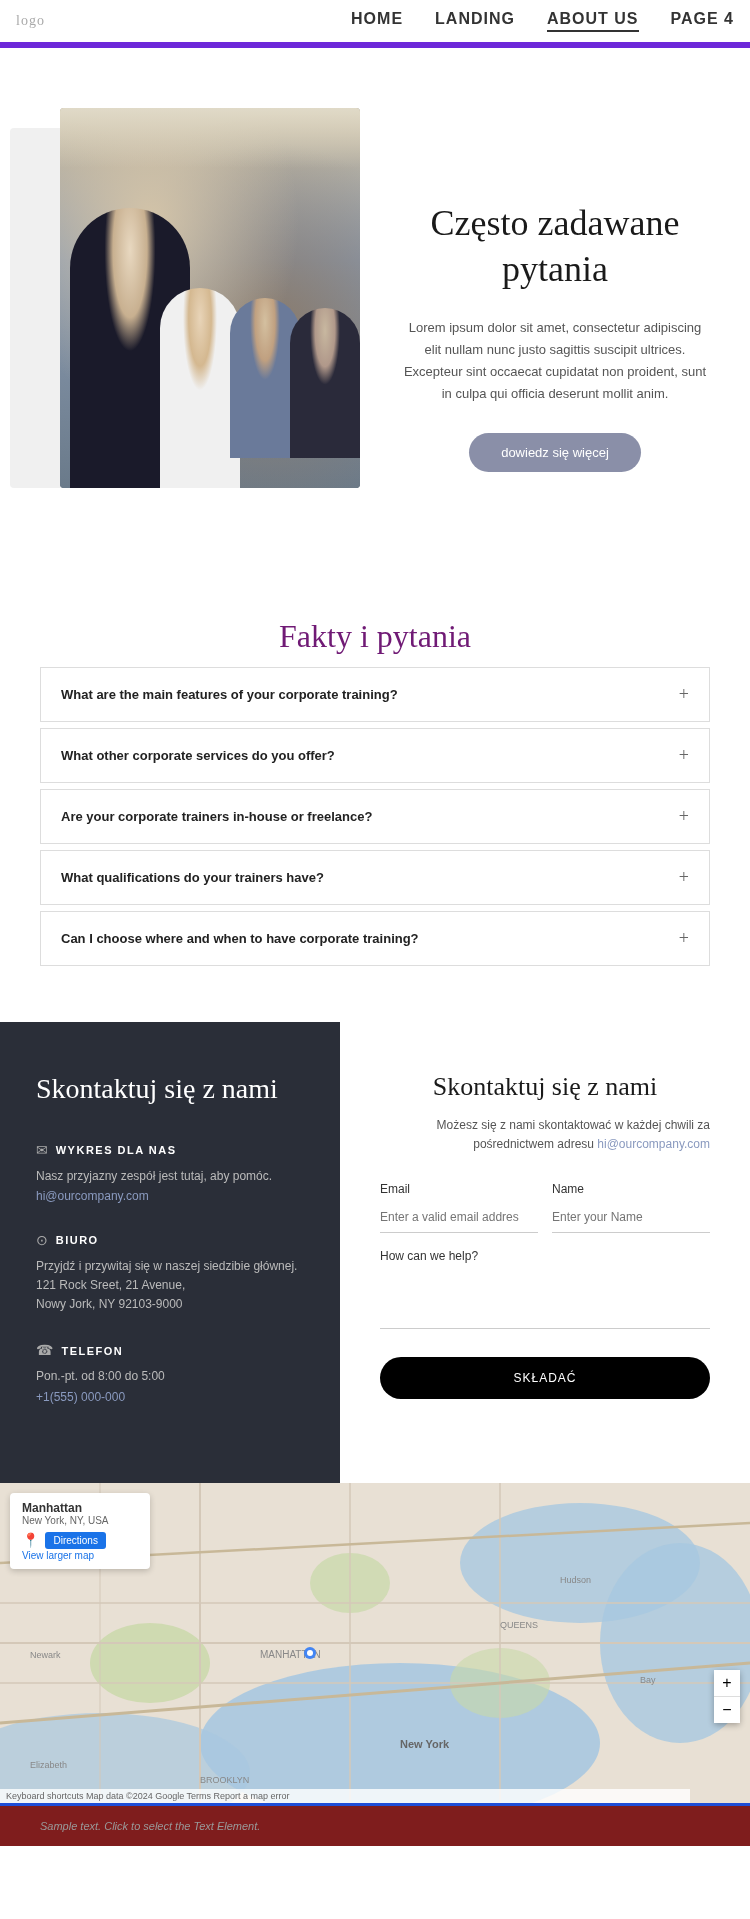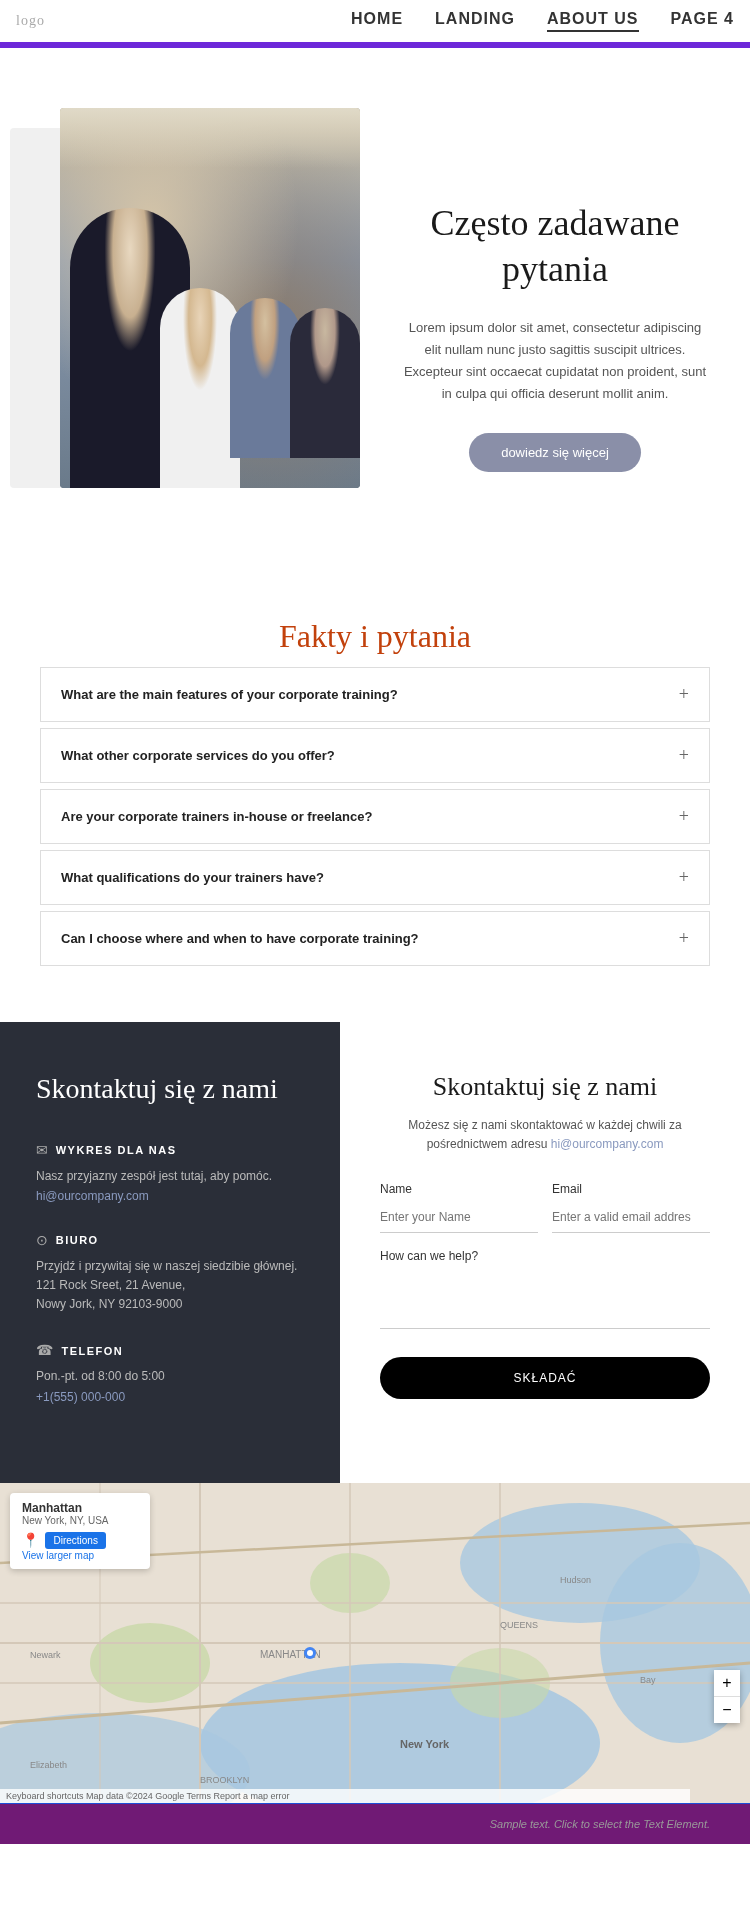--- a/index.html
+++ b/index.html
@@ -149,21 +149,21 @@
     .faq-section {
       padding: 70px 40px 50px;
       background: #fff;
     }
     .faq-section h2 {
       font-family: Georgia, serif;
       font-size: 32px;
       font-weight: 400;
       text-align: center;
       margin-bottom: 12px;
-      color: #c2410c;
+      color: #701a75;
     }
     .faq-subtitle {
       font-family: Arial, sans-serif;
       font-size: 12px;
       color: #999;
       text-align: center;
       font-style: italic;
       margin-bottom: 30px;
     }
     .faq-item {
@@ -242,21 +242,21 @@
       font-size: 26px;
       font-weight: 400;
       text-align: center;
       margin-bottom: 14px;
       color: #1a1a1a;
     }
     .contact-right p {
       font-family: Arial, sans-serif;
       font-size: 12px;
       color: #555;
-      text-align: center;
+      text-align: right;
       margin-bottom: 28px;
       line-height: 1.6;
     }
     .form-row {
       display: flex;
       gap: 14px;
       margin-bottom: 16px;
     }
     .form-group {
       flex: 1;
@@ -387,24 +387,24 @@
       right: 60px;
       font-family: Arial, sans-serif;
       font-size: 9px;
       color: #666;
       background: rgba(255,255,255,0.8);
       padding: 2px 6px;
     }
 
     
     .footer-bar {
-      background: #701a75;
-      border-top: 1px solid #1d4ed8;
+      background: #7f1d1d;
+      border-top: 3px solid #1d4ed8;
       padding: 14px 40px;
-      text-align: right;
+      text-align: left;
       font-family: Arial, sans-serif;
       font-size: 11px;
       color: #999;
       font-style: italic;
     }
 
     
     .map-svg-container {
       position: absolute;
       inset: 0;
@@ -504,26 +504,26 @@
 
   <div class="contact-right">
     <h2>Skontaktuj się z nami</h2>
     <p>
       <span>Możesz się z nami skontaktować w każdej chwili za pośrednictwem adresu</span>
       <a class="contact-link" style="color:#8a9abf;">hi@ourcompany.com</a>
     </p>
 
     <div class="form-row">
       <div class="form-group">
+        <label class="form-label">Email</label>
+        <input class="form-input" type="email" placeholder="Enter a valid email addres" style="">
+      </div>
+      <div class="form-group">
         <label class="form-label">Name</label>
         <input class="form-input" type="text" placeholder="Enter your Name" style="">
-      </div>
-      <div class="form-group">
-        <label class="form-label">Email</label>
-        <input class="form-input" type="email" placeholder="Enter a valid email addres" style="">
       </div>
     </div>
 
     <div>
       <label class="form-textarea-label">How can we help?</label>
       <textarea class="form-textarea" style=""></textarea>
     </div>
 
     <button class="btn-submit">SKŁADAĆ</button>
   </div>

